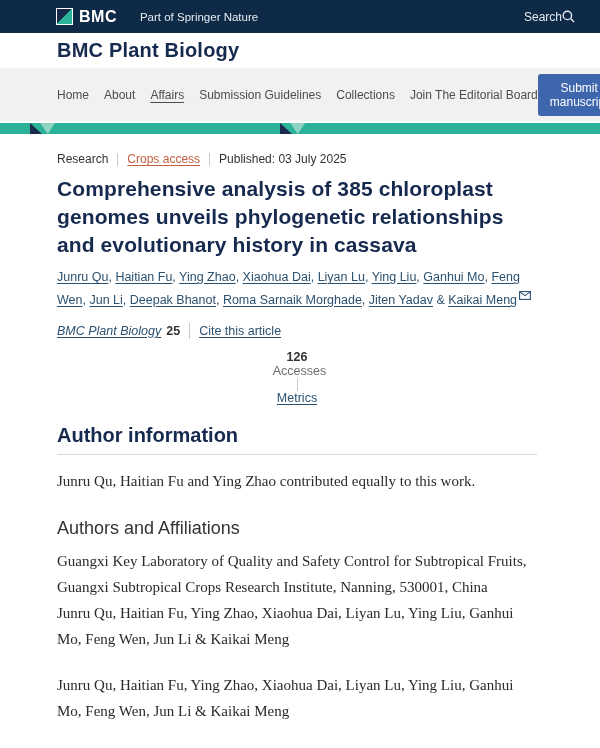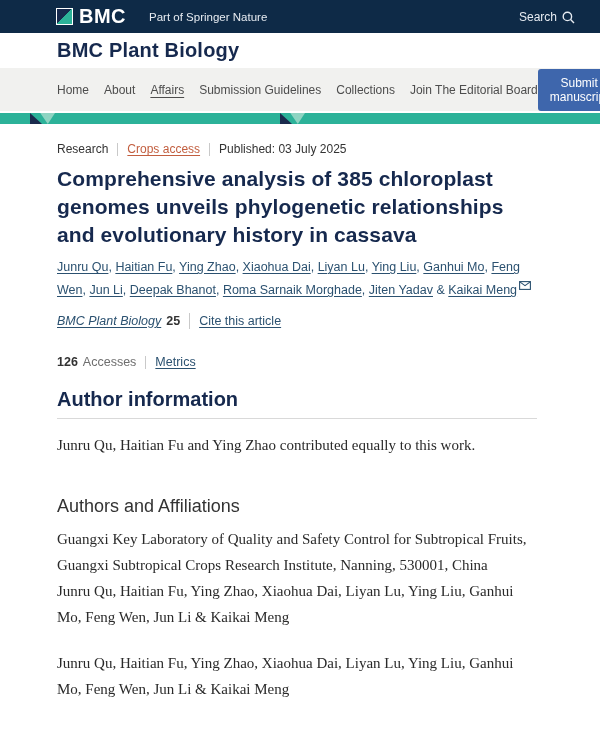--- a/index.html
+++ b/index.html
@@ -15,31 +15,31 @@
   }
   *{box-sizing:border-box;margin:0;padding:0;}
   html,body{background:#fff;}
   body{width:600px;height:748px;overflow:hidden;font-family:"Liberation Sans",sans-serif;}
   .page{width:600px;height:748px;background:#fff;position:relative;}
 
   
   .topbar{background:var(--header-navy);height:33px;display:flex;align-items:center;justify-content:space-between;padding:0 25px 0 57px;}
   .brand{display:flex;align-items:center;gap:7px;}
   .bmc-logo{width:15px;height:15px;display:inline-block;background:linear-gradient(135deg,#16294d 50%,var(--teal) 50%);outline:1px solid #fff;outline-offset:0;}
-  .bmc-text{color:#fff;font-weight:bold;font-size:20px;letter-spacing:.5px;}
+  .bmc-text{color:#fff;font-weight:bold;font-size:16px;letter-spacing:.5px;}
   .tagline{color:#e6ebf1;font-size:11.5px;margin-left:4px;padding-left:12px;}
-  .search{display:flex;align-items:flex-end;gap:5px;color:#e6ebf1;font-size:12px;cursor:pointer;}
+  .search{display:flex;align-items:flex-start;color:#e6ebf1;font-size:12px;cursor:pointer;}
   .search svg{display:block;}
 
   
   .journal-bar{height:35px;display:flex;align-items:center;padding-left:57px;background:#fff;}
   .journal-bar h1{color:var(--heading-navy);font-size:20px;font-weight:bold;letter-spacing:.2px;}
 
   
-  .nav-bar{height:43px;background:var(--nav-bg);display:flex;align-items:center;padding:0 57px;justify-content:space-between;}
+  .nav-bar{height:53px;background:var(--nav-bg);display:flex;align-items:center;padding:0 57px;justify-content:space-between;}
   .nav-items{display:flex;align-items:center;gap:15px;}
   .nav-item{font-size:12px;color:#4d4d4d;cursor:pointer;white-space:nowrap;}
   .nav-item.active{text-decoration:underline;text-underline-offset:3px;}
   .submit-btn{background:var(--button-blue);color:#fff;border:none;border-radius:3px;font-size:12px;padding:7px 12px;display:flex;align-items:center;gap:6px;cursor:pointer;font-family:"Liberation Sans",sans-serif;}
 
   
   .banner{height:11px;background:var(--teal);margin-top:2px;position:relative;overflow:hidden;}
   .motif{position:absolute;top:0;height:11px;}
   .motif .tri-dark{position:absolute;left:0;top:0;width:12px;height:11px;background:#1b2b4d;clip-path:polygon(0 0,100% 100%,0 100%);}
   .motif .tri-light{position:absolute;left:9px;top:0;width:16px;height:11px;background:var(--teal-light);clip-path:polygon(8% 0,100% 0,55% 100%);}
@@ -55,31 +55,31 @@
   .authors{margin-top:9px;font-size:12.5px;line-height:19px;color:var(--link);}
   .author-link{color:var(--link);text-decoration:underline;text-underline-offset:2px;cursor:pointer;}
   .email-icon{display:inline-block;vertical-align:4px;margin-left:2px;}
 
   .citation{margin-top:13px;font-size:12.5px;color:#333;display:flex;align-items:center;}
   .citation .journal-link{color:var(--link);font-style:italic;text-decoration:underline;text-underline-offset:2px;cursor:pointer;}
   .citation b{margin-left:5px;}
   .citation .vdiv{height:16px;}
   .cite-link{color:var(--link);text-decoration:underline;text-underline-offset:2px;cursor:pointer;}
 
-  .metrics-row{margin-top:26px;font-size:12.5px;color:#333;display:flex;align-items:center;}
+  .metrics-row{margin-top:11px;font-size:12.5px;color:#333;display:flex;align-items:center;flex-direction:column;}
   .metrics-row .gray{color:#6e6e6e;margin-left:5px;}
   .metrics-link{color:var(--link);text-decoration:underline;text-underline-offset:2px;cursor:pointer;}
 
   .section-heading{margin-top:19px;color:var(--heading-navy);font-size:20px;font-weight:bold;}
   .rule{border:none;border-top:1px solid #d9d9d9;margin-top:7px;}
 
   .serif{font-family:"Liberation Serif",serif;color:var(--body-serif);font-size:15px;line-height:26px;}
   .contrib{margin-top:13px;}
 
-  .affil-heading{margin-top:38px;margin-bottom:9px;color:#333;font-size:18px;font-weight:normal;}
+  .affil-heading{margin-top:24px;margin-bottom:9px;color:#333;font-size:18px;font-weight:normal;}
   .affil-block{margin-bottom:20px;}
   .affil-inst,.affil-authors{font-family:"Liberation Serif",serif;color:var(--body-serif);font-size:15px;line-height:26px;}
 </style>
 </head>
 <body>
 
 <div class="page">
 
   <header class="topbar">
     <div class="brand">

